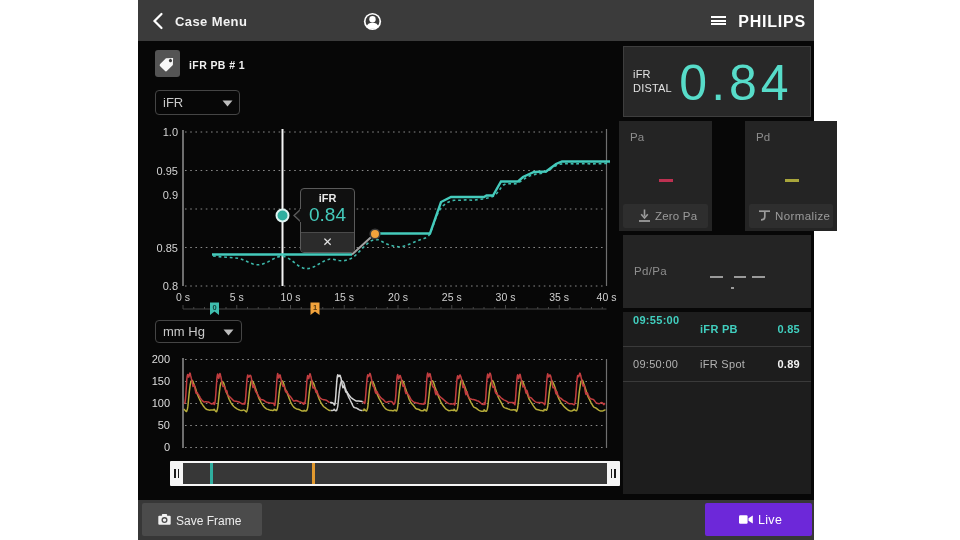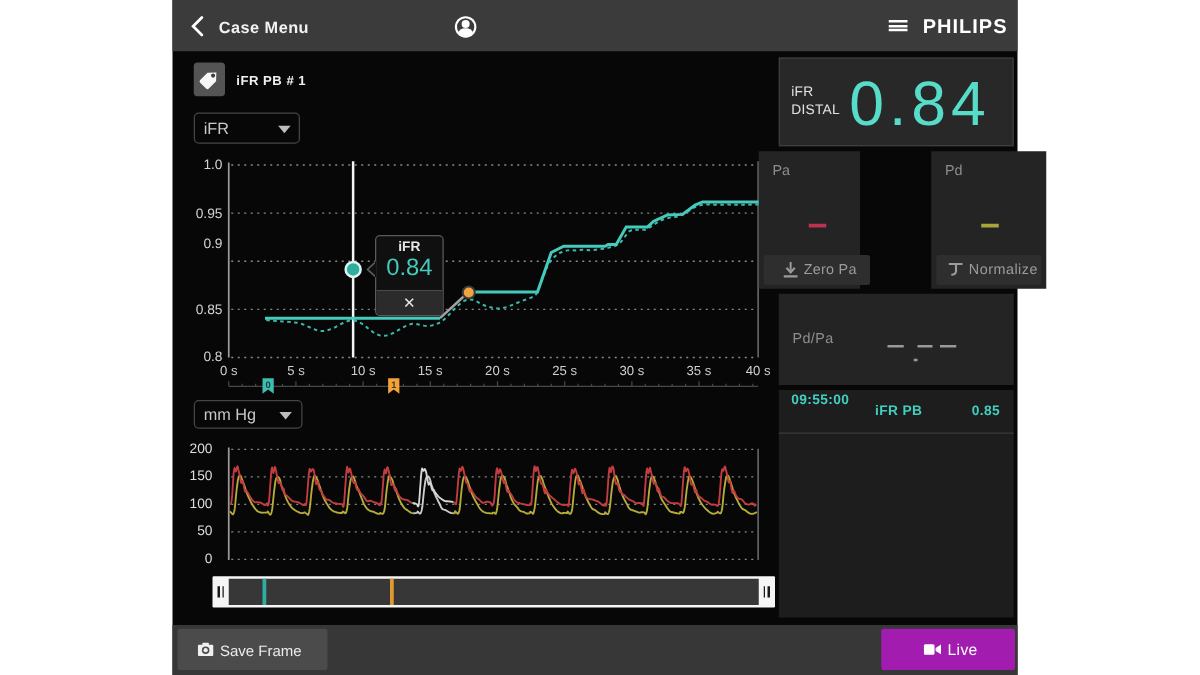--- a/index.html
+++ b/index.html
@@ -198,35 +198,35 @@
   <div class="abs" id="botbar">
     <div class="abs" style="left:4px;top:3px;width:120px;height:33px;background:#4b4b4b;border-radius:2px">
       <svg class="abs" style="left:16px;top:11px" width="13" height="11" viewBox="0 0 13 11">
         <rect x="0.3" y="1.7" width="12.4" height="9" rx="1" fill="#f0f0f0"></rect>
         <rect x="3.9" y="0" width="5.2" height="2.6" rx="0.8" fill="#f0f0f0"></rect>
         <circle cx="6.5" cy="6.1" r="3" fill="#4b4b4b"></circle>
         <circle cx="6.5" cy="6.1" r="1.7" fill="#f0f0f0"></circle>
       </svg>
       <div class="abs" style="left:34px;top:10.5px;font-size:12px;color:#ececec;white-space:nowrap">Save Frame</div>
     </div>
-    <div class="abs" style="left:567px;top:3px;width:107px;height:33px;background:#a21caf;border-radius:2px">
+    <div class="abs" style="left:567px;top:3px;width:107px;height:33px;background:#6d28d9;border-radius:2px">
       <svg class="abs" style="left:34px;top:12px" width="14" height="9" viewBox="0 0 14 9">
         <rect x="0" y="0.3" width="8.6" height="8.4" rx="1.2" fill="#ffffff"></rect>
         <path d="M13.8,0.6 v7.8 l-4.3,-2.7 v-2.4 z" fill="#ffffff"></path>
       </svg>
       <div class="abs" style="left:53px;top:9.5px;font-size:12.5px;color:#ffffff;letter-spacing:.3px">Live</div>
     </div>
   </div>
 
   <div class="abs" style="left:485px;top:46px;width:188px;height:71px;background:#282828;border:1px solid #3e3e3e">
     <div class="abs" style="left:9px;top:20px;font-size:11px;color:#e2e2e2;line-height:14px;letter-spacing:.2px">iFR<br>DISTAL</div>
     <div class="abs" style="left:42px;top:2px;width:140px;height:69px;line-height:69px;text-align:center;font-size:50px;color:#57dcc9;letter-spacing:4px">0.84</div>
   </div>
 
-  <div class="abs panel" style="left:469px;top:121px;width:81px;height:110px">
+  <div class="abs panel" style="left:481px;top:121px;width:93px;height:110px">
     <div class="abs" style="left:11px;top:10px;font-size:11.5px;color:#8d8d8d">Pa</div>
     <div class="abs" style="left:40px;top:58px;width:14px;height:2.6px;background:#bd3151"></div>
     <div class="abs" style="left:4px;top:83px;width:85px;height:24px;background:#2e2e2e;border-radius:2px">
       <svg class="abs" style="left:15px;top:5px" width="13" height="14" viewBox="0 0 13 14">
         <g stroke="#9b9b9b" fill="none">
           <path d="M6.5,0.5 V7.5" stroke-width="1.6"></path>
           <path d="M3.2,5.2 L6.5,9 L9.8,5.2" stroke-width="1.6" fill="none"></path>
           <path d="M1,12 H12" stroke-width="1.8"></path>
         </g>
       </svg>
@@ -254,15 +254,20 @@
     <div class="abs" style="left:129px;top:41px;width:13px;height:2.4px;background:#9a9a9a"></div>
     <div class="abs" style="left:108px;top:51.5px;width:2.6px;height:2.6px;background:#9a9a9a"></div>
   </div>
 
   <div class="abs" style="left:485px;top:312px;width:188px;height:182px;background:#1d1d1d">
     <div class="abs" style="left:0;top:0;width:188px;height:35px;border-bottom:1px solid #3a3a3a">
       <div class="abs" style="left:10px;top:2px;font-size:11px;font-weight:bold;color:#41cfbf;letter-spacing:.3px">09:55:00</div>
       <div class="abs" style="left:77px;top:11px;font-size:11px;font-weight:bold;color:#41cfbf;letter-spacing:.3px">iFR PB</div>
       <div class="abs" style="right:11px;top:11px;font-size:11px;font-weight:bold;color:#41cfbf;letter-spacing:.3px">0.85</div>
     </div>
+    <div class="abs" style="left:0;top:35px;width:188px;height:35px;border-bottom:1px solid #3a3a3a">
+      <div class="abs" style="left:10px;top:11px;font-size:11px;color:#b2b2b2;letter-spacing:.3px">09:50:00</div>
+      <div class="abs" style="left:77px;top:11px;font-size:11px;color:#b2b2b2;letter-spacing:.3px">iFR Spot</div>
+      <div class="abs" style="right:11px;top:11px;font-size:11px;font-weight:bold;color:#f2f2f2;letter-spacing:.3px">0.89</div>
+    </div>
   </div>
 
 </div>
 
 </body></html>

